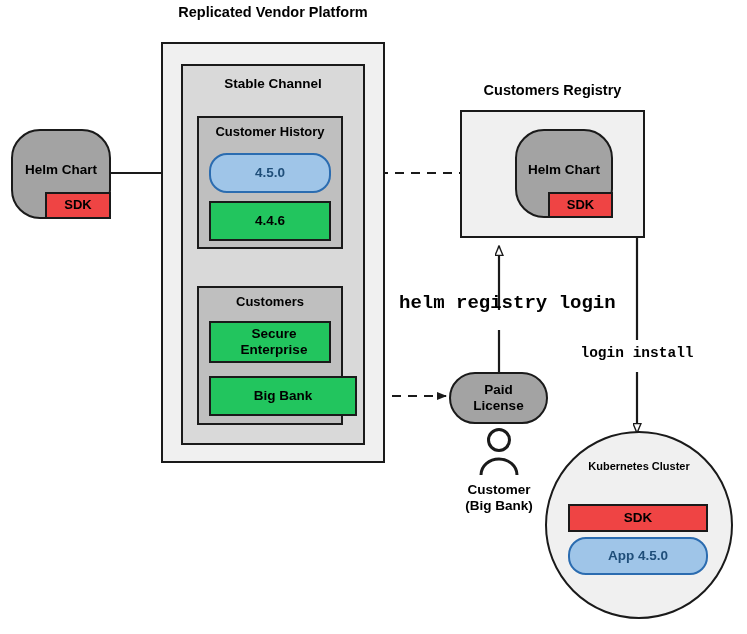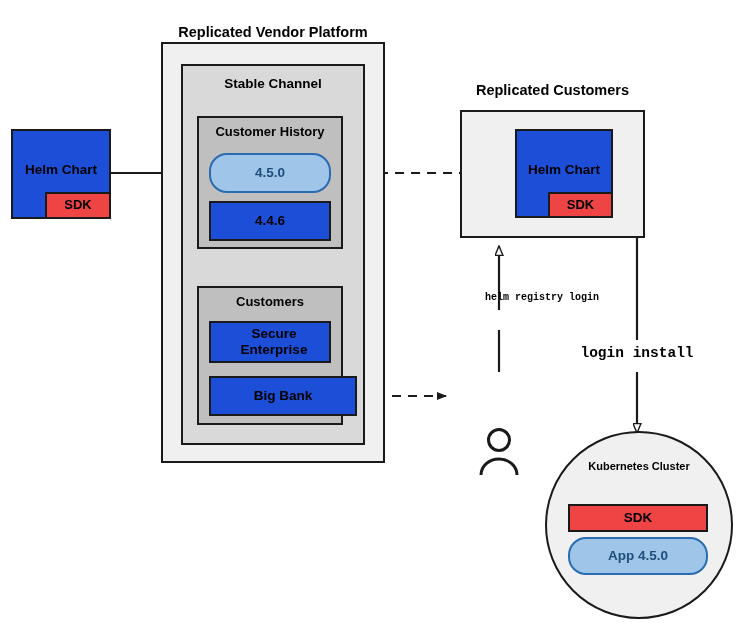--- a/index.html
+++ b/index.html
@@ -32,23 +32,23 @@
     justify-content: center;
     text-align: center;
     font-weight: bold;
     color: #000000;
     line-height: 1.15;
     white-space: pre-line;
   }
   .fill-outer   { background: #f0f0f0; }
   .fill-mid     { background: #d9d9d9; }
   .fill-inner   { background: #bfbfbf; }
-  .fill-white   { background: #1d4ed8; }
+  .fill-white   { background: #22c55e; }
   .fill-pure    { background: #ef4444; }
-  .fill-chart   { background: #1d4ed8; }
+  .fill-chart   { background: #a3a3a3; border-radius: 29px; }
   .fill-blue    { background: #9fc5e8; border-color: #2b6cb0; color: #1f4e79; border-radius: 18px; }
   .title {
     position: absolute;
     font-weight: bold;
     color: #000000;
     text-align: center;
   }
   .mono {
     position: absolute;
     font-family: "Liberation Mono", "DejaVu Sans Mono", monospace;
@@ -99,21 +99,21 @@
 
     
     <line x1="499" y1="310" x2="499" y2="246" stroke="#1a1a1a" stroke-width="2.2" marker-end="url(#arrOpen)"></line>
     <line x1="499" y1="372" x2="499" y2="330" stroke="#1a1a1a" stroke-width="2.2"></line>
 
     
     <line x1="637" y1="238" x2="637" y2="340" stroke="#1a1a1a" stroke-width="2.2"></line>
     <line x1="637" y1="372" x2="637" y2="433" stroke="#1a1a1a" stroke-width="2.2" marker-end="url(#arrOpen)"></line>
   </svg>
 
-  <div class="title" style="left:161px; top:24px; width:224px; font-size:14.5px;">Replicated Vendor Platform</div>
+  <div class="title" style="left:161px; top:4px; width:224px; font-size:14.5px;">Replicated Vendor Platform</div>
 
   <div class="box fill-outer" style="left:161px; top:42px; width:224px; height:421px;"></div>
 
   <div class="box fill-mid" style="left:181px; top:64px; width:184px; height:381px; align-items:flex-start; padding-top:10px; font-size:13.5px;">
     <span>Stable Channel</span>
   </div>
 
   <div class="box fill-inner" style="left:197px; top:116px; width:146px; height:133px; align-items:flex-start; padding-top:7px; font-size:13px;">
     <span>Customer History</span>
   </div>
@@ -139,41 +139,47 @@
     <span>Big Bank</span>
   </div>
 
   <div class="box fill-chart" style="left:11px; top:129px; width:100px; height:90px; align-items:center; justify-content:center; font-size:13.5px;">
     <span style="position:absolute; left:0; right:0; top:31px;">Helm Chart</span>
   </div>
   <div class="box fill-pure" style="left:45px; top:192px; width:66px; height:27px; font-size:13px;">
     <span>SDK</span>
   </div>
 
-  <div class="title" style="left:460px; top:82px; width:185px; font-size:14.5px;">Replicated Customers</div>
+  <div class="title" style="left:460px; top:82px; width:185px; font-size:14.5px;">Customers Registry</div>
 
   <div class="box fill-outer" style="left:460px; top:110px; width:185px; height:128px;"></div>
 
   <div class="box fill-chart" style="left:515px; top:129px; width:98px; height:89px; font-size:13.5px;">
     <span style="position:absolute; left:0; right:0; top:31px;">Helm Chart</span>
   </div>
   <div class="box fill-pure" style="left:548px; top:192px; width:65px; height:26px; font-size:13px;">
     <span>SDK</span>
   </div>
 
-  <div class="mono" style="left:399px; top:292px; width:200px; font-size:10px;text-align:right;">helm registry login</div>
+  <div class="mono" style="left:399px; top:292px; width:200px; font-size:19px;text-align:right;">helm registry login</div>
 
   <div class="mono" style="left:567px; top:345px; width:140px; font-size:14.5px;">login install</div>
 
+  <div class="box fill-chart" style="left:449px; top:372px; width:99px; height:52px; font-size:13.5px;">
+    <span>Paid
+License</span>
+  </div>
 
   <svg style="position:absolute; left:473px; top:428px; width:52px; height:48px;" viewBox="0 0 52 48">
     <circle cx="26" cy="12" r="10.5" fill="none" stroke="#1a1a1a" stroke-width="3"></circle>
     <path d="M8,47 a18,16 0 0 1 36,0" fill="none" stroke="#1a1a1a" stroke-width="3"></path>
   </svg>
 
+  <div class="lbl" style="left:432px; top:482px; width:134px; font-size:13.5px;">Customer
+(Big Bank)</div>
 
   <div class="circle" style="left:545px; top:431px; width:188px; height:188px;"></div>
 
   <div class="lbl" style="left:553px; top:460px; width:172px; font-size:11px;">Kubernetes Cluster</div>
 
   <div class="box fill-pure" style="left:568px; top:504px; width:140px; height:28px; font-size:13.5px;">
     <span>SDK</span>
   </div>
 
   <div class="box fill-blue" style="left:568px; top:537px; width:140px; height:38px; font-size:13.5px;">

